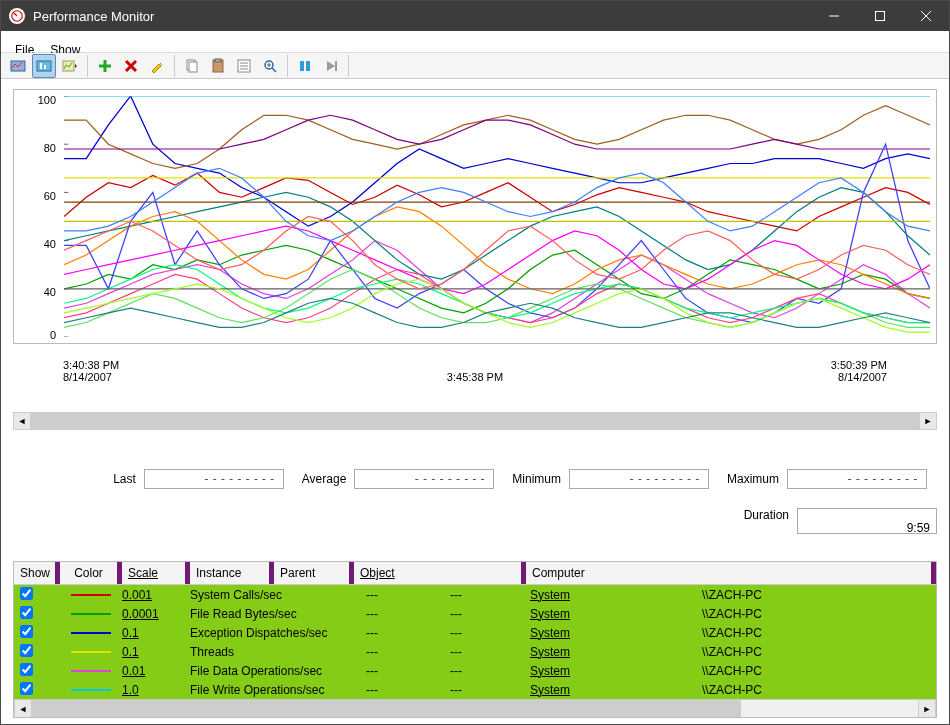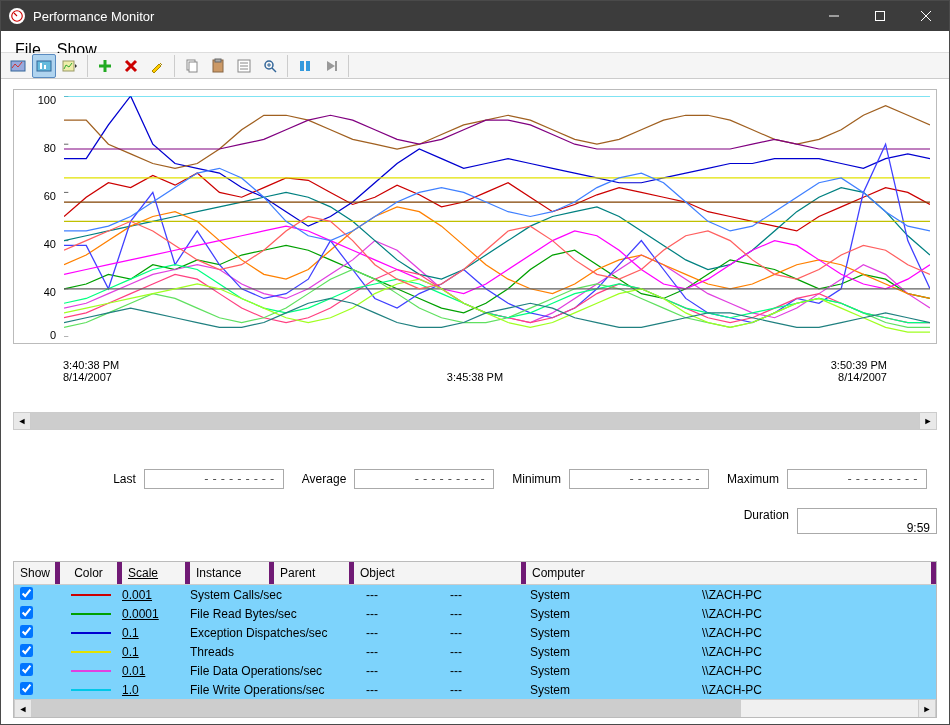--- a/index.html
+++ b/index.html
@@ -6,21 +6,21 @@
 body { font-family: "Segoe UI", Tahoma, sans-serif; font-size: 12px; background: #fff; }
 .window { width: 950px; height: 725px; border: 1px solid #4a4a4a; display: flex; flex-direction: column; background: #f0f0f0; position: relative; }
 .titlebar { background: #3c3c3c; color: #fff; height: 30px; display: flex; align-items: center; padding: 0 0 0 8px; }
 .titlebar .appicon { width: 16px; height: 16px; border-radius: 50%; background: #fff; margin-right: 8px; display:flex; align-items:center; justify-content:center; }
 .titlebar .appicon svg { width:12px; height:12px; }
 .titlebar .title { flex: 1; font-size: 13px; }
 .winbtns { display: flex; }
 .winbtn { width: 46px; height: 30px; display:flex; align-items:center; justify-content:center; color:#fff; }
 .winbtn svg { width:12px; height:12px; stroke:#fff; stroke-width:1; fill:none; }
 .menubar { background:#fff; height:22px; display:flex; align-items:center; padding:0 6px; border-bottom:1px solid #ddd; }
-.menubar span { padding:2px 8px; font-size:16px;margin-top:16px; }
+.menubar span { padding:2px 8px; font-size:12px;margin-top:16px; }
 .toolbar { background:#f5f5f5; height:32px; display:flex; align-items:center; padding:0 4px; gap:0; border-bottom:1px solid #ccc; }
 .tbtn { width:24px; height:24px; margin:0 1px; display:flex; align-items:center; justify-content:center; border:1px solid transparent; border-radius:2px; }
 .tbtn.active { background:#b0d4ef; border-color:#5a8bc0; }
 .tbtn svg { width:16px; height:16px; }
 .tsep { width:1px; height:22px; background:#ccc; margin:0 4px; }
 .content { flex:1; display:flex; flex-direction:column; padding:6px 12px; background:#fff;gap:13px; }
 .chartwrap { border:1px solid #bbb; position: relative; height: 255px; background:#fff; margin-top:4px; }
 .chart-left-axis { position:absolute; left:0; top:0; bottom:0; width:46px; }
 .tick { position:absolute; right:4px; font-size:11px; transform:translateY(-50%); }
 .chart-area { position:absolute; left:50px; right:6px; top:6px; bottom:6px; }
@@ -33,29 +33,29 @@
 .hscroll .track { flex:1; height:18px; background:#f0f0f0; border-top:1px solid #ccc; border-bottom:1px solid #ccc; position:relative; }
 .hscroll .thumb { position:absolute; left:0; top:0; bottom:0; right:0; background:#cdcdcd; }
 .stats { display:grid; grid-template-columns: repeat(4, auto 150px); gap:4px 8px; justify-content:end; margin-top:26px; align-items:center; font-size:12px; }
 .stats .lbl { text-align:right; }
 .stats .val { border:1px solid #aaa; height:20px; background:#fff; padding:2px 6px; text-align:right; width:140px; font-family: monospace; letter-spacing:1px; color:#555; }
 .durrow { display:flex; justify-content:flex-end; margin-top:6px; align-items:flex-start; gap:8px; }
 .durrow .val { border:1px solid #aaa; height:20px; background:#fff; padding:12px 6px; text-align:right; width:140px; }
 .gridwrap { margin-top:14px; border:1px solid #bbb; display:flex; flex-direction:column; flex:1; overflow:hidden; }
 .gridhead { display:flex; background:#f4f4f4; border-bottom:1px solid #ccc; font-size:12px; }
 .gridhead div { padding:4px 6px; border-right:5px solid #701a75; }
-.gridbody { flex:1; overflow-y:scroll; overflow-x:hidden; background:#7dd3fc; }
+.gridbody { flex:1; overflow-y:scroll; overflow-x:hidden; background:#84cc16; }
 .row { display:flex; font-size:12px; align-items:center; height:19px; }
 .col-show { width:46px; padding-left:6px; }
 .col-color { width:62px; display:flex; align-items:center; justify-content:center; }
 .col-scale { width:68px;text-decoration:underline; }
 .col-counter{ width:176px; }
 .col-inst { width:84px; }
 .col-parent { width:80px; }
-.col-object { width:172px; }
+.col-object { width:172px;text-decoration:underline; }
 .col-comp { flex:1; }
 .swatch { width:40px; height:2px; }
 .hscroll2 { height:18px; display:flex; background:#f0f0f0; border-top:1px solid #ccc; }
 .hscroll2 .arrow { width:18px; display:flex; align-items:center; justify-content:center; background:#e9e9e9; border-left:1px solid #ccc; border-right:1px solid #ccc; font-size:9px;}
 .hscroll2 .track { flex:1; position:relative; }
 .hscroll2 .thumb { position:absolute; left:0; top:0; bottom:0; width:80%; background:#cdcdcd; }
 input[type=checkbox]{ width:13px; height:13px; }
 </style>
 </head>
 <body>

